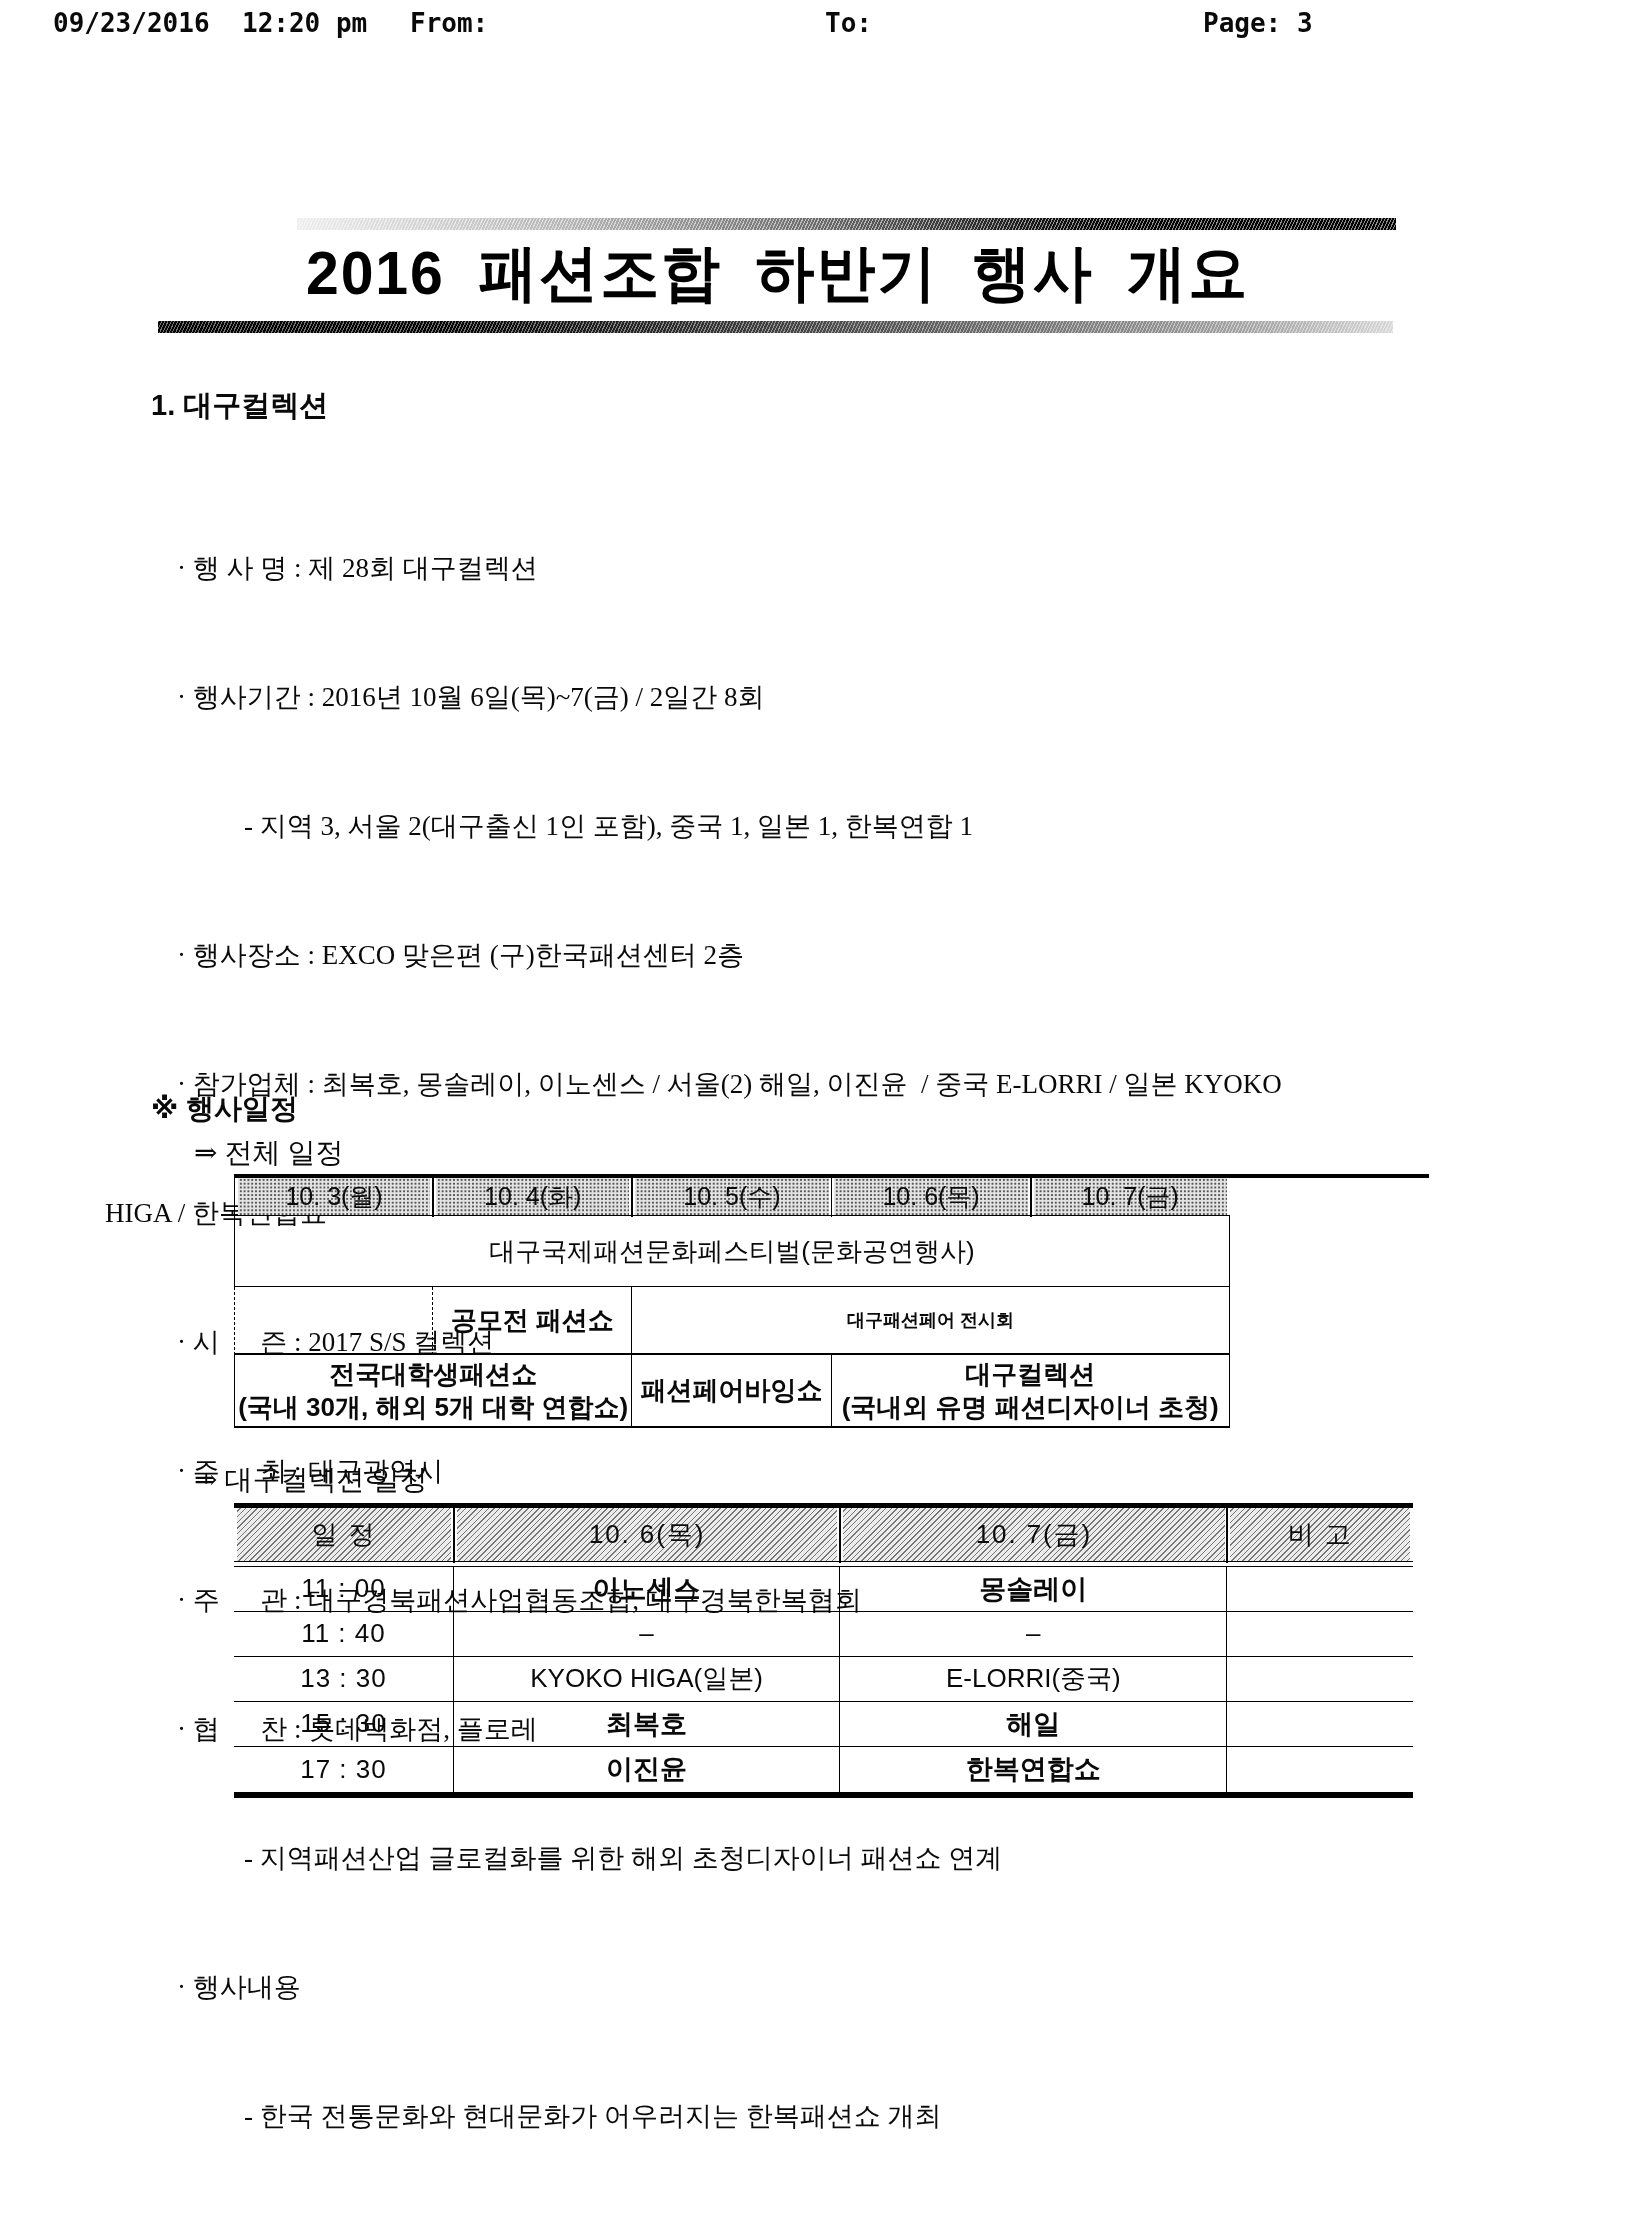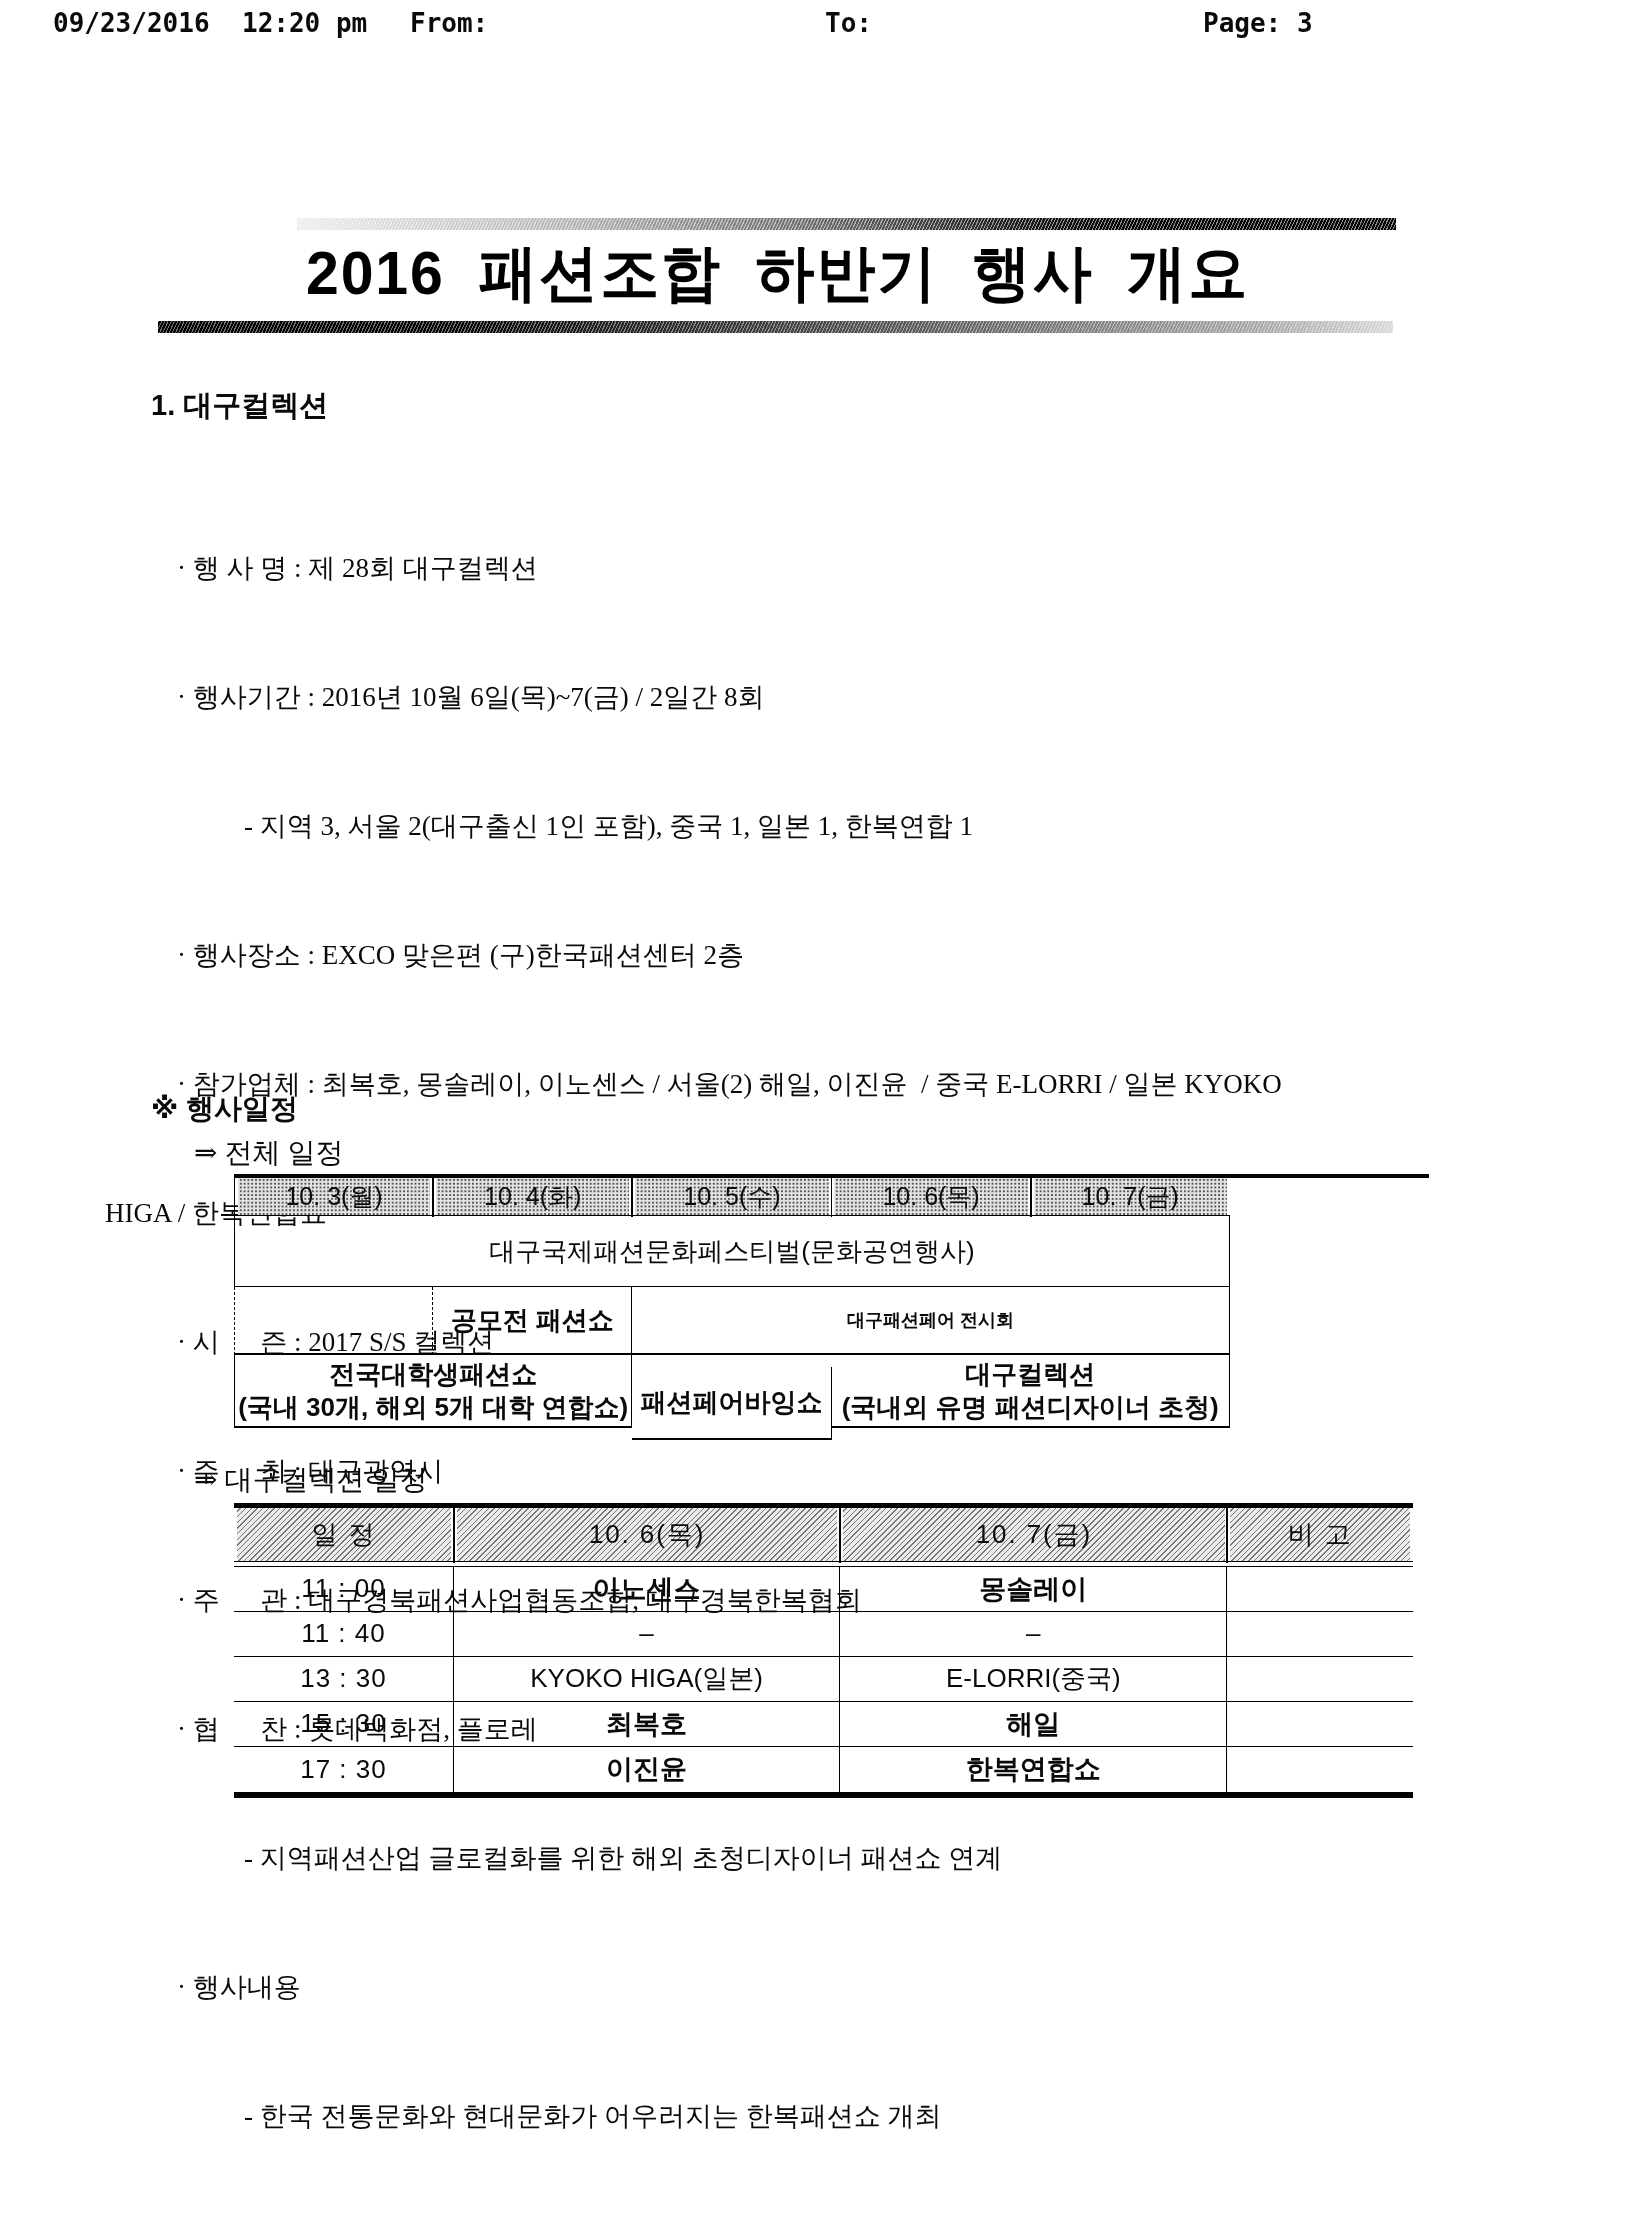--- a/index.html
+++ b/index.html
@@ -76,21 +76,21 @@
     border-left:1.9px solid #000; border-right:1.9px solid #000; border-bottom:1.9px solid #000; }
   .t1-empty { grid-column:1 / 2; height:68px;
     border-left:1.9px dashed #000; border-right:1.9px dashed #000; border-bottom:2.9px solid #000; }
   .t1-contest { grid-column:2 / 3; height:68px; font-weight:bold; font-size:26px;
     border-right:1.9px solid #000; border-bottom:2.9px solid #000; }
   .t1-fair { grid-column:3 / 6; height:68px; font-weight:bold; font-size:18px;
     border-right:1.9px solid #000; border-bottom:2.9px solid #000; }
   .t1-univ { grid-column:1 / 3; height:73px; font-weight:bold; font-size:26px; line-height:33px;
     flex-direction:column; border-left:1.9px solid #000; border-right:1.9px solid #000; border-bottom:2.9px solid #000; }
   .t1-buying { grid-column:3 / 4; height:73px; font-weight:bold; font-size:26px;
-    border-right:1.9px solid #000; border-bottom:2.9px solid #000;margin-top:12px; }
+    border-right:1.9px solid #000; border-bottom:2.9px solid #000; }
   .t1-coll { grid-column:4 / 6; height:73px; font-weight:bold; font-size:26px; line-height:33px;
     flex-direction:column; border-right:1.9px solid #000; border-bottom:2.9px solid #000;text-align:center; }
 
   
   .t2 { position:absolute; left:234px; top:1503px; width:1179px;
     display:grid; grid-template-columns:230fr 404fr 405fr 194fr;
     border-top:5.7px solid #000; border-bottom:6.7px solid #000; }
   .t2h { height:54px; font-size:26px; letter-spacing:1.9px;
     background-color:#ececec;
     background-image:repeating-linear-gradient(135deg,#767676 0 1.1px, rgba(0,0,0,0) 1.1px 4px);

